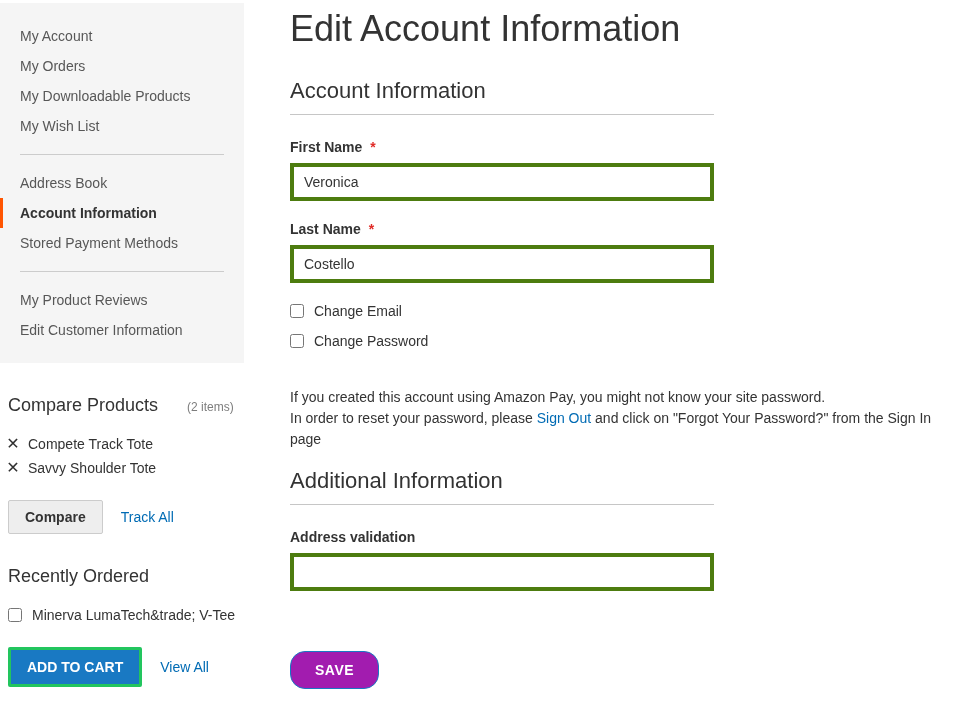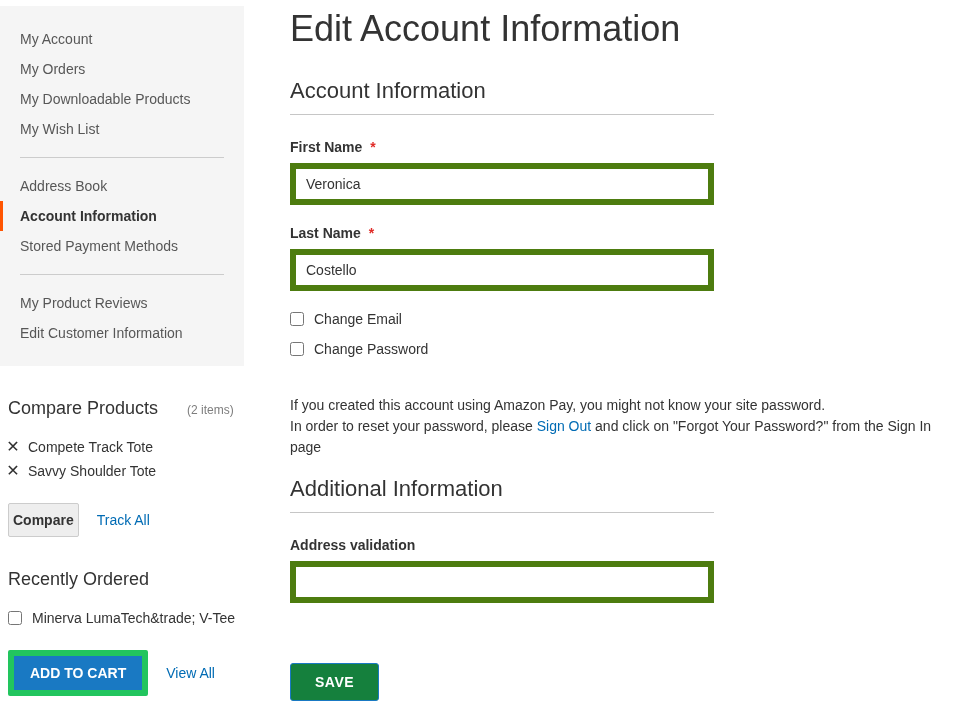--- a/index.html
+++ b/index.html
@@ -10,41 +10,41 @@
     .sidebar-nav .nav-item { display: block; padding: 7px 20px; color: #575757; font-size: 14px; text-decoration: none; cursor: pointer; }
     .sidebar-nav .nav-item.active { border-left: 3px solid #ff5501; font-weight: 600; color: #333; padding-left: 17px; }
     .sidebar-nav .divider { border-top: 1px solid #ccc; margin: 13px 20px; }
     .sidebar-block { padding: 0 8px; margin-top: 32px; }
     .block-title { font-size: 18px; font-weight: 300; color: #333; margin-bottom: 16px; }
     .block-title .count { font-size: 12px; color: #7d7d7d; margin-left: 24px; }
     .compare-list { list-style: none; }
     .compare-item { display: flex; align-items: center; font-size: 14px; color: #333; padding: 4px 0; }
     .compare-item .remove-x { width: 10px; height: 10px; margin-right: 10px; cursor: pointer; display: inline-flex; align-items: center; justify-content: center; color: #303030; font-size: 16px; line-height: 1; }
     .compare-actions { display: flex; align-items: center; gap: 18px; margin-top: 20px; }
-    .btn-secondary { background: #eee; border: 1px solid #ccc; padding: 8px 4px; font-size: 14px; font-weight: 600; color: #333; cursor: pointer; border-radius: 2px; }
+    .btn-secondary { background: #eee; border: 1px solid #ccc; padding: 8px 16px; font-size: 14px; font-weight: 600; color: #333; cursor: pointer; border-radius: 2px; }
     .link-action { color: #006bb4; font-size: 14px; text-decoration: none; cursor: pointer; }
     .recent-item { display: flex; align-items: center; font-size: 14px; color: #333; padding: 4px 0; }
     .recent-item input[type="checkbox"] { margin-right: 10px; width: 14px; height: 14px; cursor: pointer; }
     .recent-actions { display: flex; align-items: center; gap: 18px; margin-top: 20px; }
-    .btn-primary { background: #1979c3; border: 6px solid #22c55e; color: #fff; padding: 9px 16px; font-size: 14px; font-weight: 600; cursor: pointer; border-radius: 2px; }
+    .btn-primary { background: #1979c3; border: 3px solid #22c55e; color: #fff; padding: 9px 16px; font-size: 14px; font-weight: 600; cursor: pointer; border-radius: 2px; }
     .main { flex: 1; padding: 0 0 0 46px; }
     .page-title { font-size: 36px; font-weight: 300; color: #333; margin-bottom: 28px; margin-top: 8px; }
     .fieldset { border: none; margin-bottom: 20px; }
     .legend { font-size: 22px; font-weight: 300; color: #333; padding-bottom: 10px; border-bottom: 1px solid #c6c6c6; margin-bottom: 24px; display: block; width: 424px; }
     .field { margin-bottom: 20px; }
     .field-label { display: block; font-size: 14px; font-weight: 600; color: #333; margin-bottom: 8px; }
     .field-label .required-marker { color: #e02b27; margin-left: 4px; }
-    .field-input { width: 424px; padding: 7px 10px; font-size: 14px; border: 6px solid #4d7c0f; background: #fff; color: #333; }
+    .field-input { width: 424px; padding: 7px 10px; font-size: 14px; border: 4px solid #4d7c0f; background: #fff; color: #333; }
     .checkbox-field { display: flex; align-items: center; font-size: 14px; color: #333; margin-bottom: 14px; }
     .checkbox-field input { width: 14px; height: 14px; margin-right: 10px; cursor: pointer; }
     .checkbox-field label { cursor: pointer; }
     .info-text { font-size: 14px; color: #333; line-height: 1.5; margin-top: 24px; margin-bottom: 18px; }
     .info-text a { color: #006bb4; text-decoration: none; }
     .save-actions { margin-top: 40px; }
-    .btn-save { background: #15803d; border: 1px solid #1979c3; color: #fff; padding: 10px 24px; font-size: 14px; font-weight: 700; cursor: pointer; border-radius: 3px; letter-spacing: 0.5px; }
+    .btn-save { background: #a21caf; border: 1px solid #1979c3; color: #fff; padding: 10px 24px; font-size: 14px; font-weight: 700; cursor: pointer; border-radius: 15px; letter-spacing: 0.5px; }
   </style>
 </head>
 <body>
 
 <div class="container">
   <aside class="sidebar">
     <nav class="sidebar-nav">
       <a class="nav-item">My Account</a>
       <a class="nav-item">My Orders</a>
       <a class="nav-item">My Downloadable Products</a>

